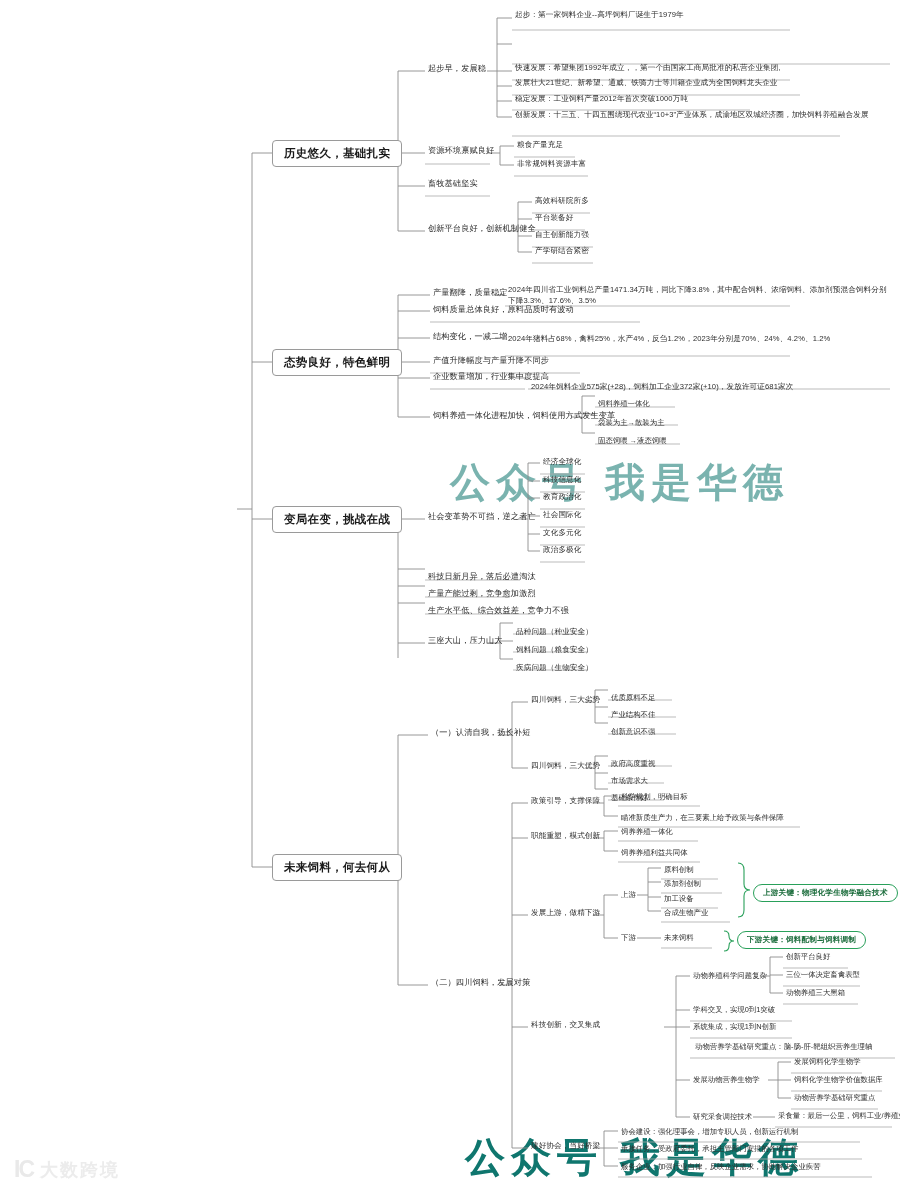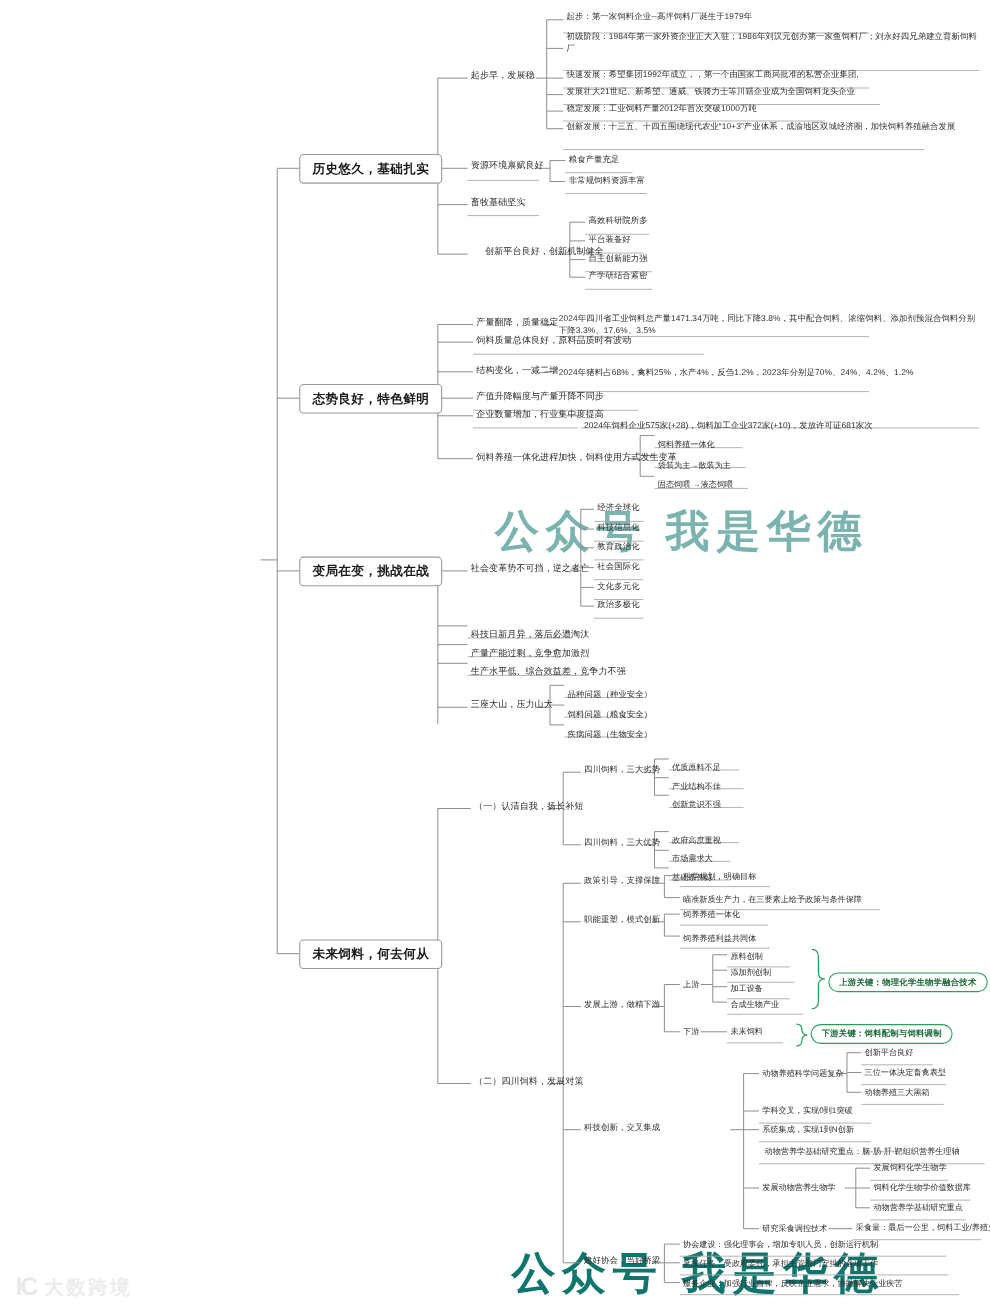--- a/index.html
+++ b/index.html
@@ -320,24 +320,23 @@
 
 
   <div class="node lv2" style="left:272px;top:140px;">历史悠久，基础扎实</div>
   <div class="node lv2" style="left:272px;top:349px;">态势良好，特色鲜明</div>
   <div class="node lv2" style="left:272px;top:506px;">变局在变，挑战在战</div>
   <div class="node lv2" style="left:272px;top:854px;">未来饲料，何去何从</div>
 
   <div class="node lv3" style="left:425px;top:62px;">起步早，发展稳</div>
   <div class="node lv3" style="left:425px;top:144px;">资源环境禀赋良好</div>
   <div class="node lv3" style="left:425px;top:177px;">畜牧基础坚实</div>
-  <div class="node lv3" style="left:425px;top:222px;margin-left:13px;">创新平台良好，创新机制健全</div>
+  <div class="node lv3" style="left:425px;top:222px;">创新平台良好，创新机制健全</div>
 
   <div class="node lv4" style="left:512px;top:9px;">起步：第一家饲料企业--高坪饲料厂诞生于1979年</div>
-  <div class="node lv4 wrap" style="left:512px;top:26px;width:380px;">初级阶段：1984年第一家外资企业正大入驻；1986年刘汉元创办第一家鱼饲料厂；刘永好四兄弟建立育新饲料厂</div>
   <div class="node lv4" style="left:512px;top:62px;">快速发展：希望集团1992年成立，，第一个由国家工商局批准的私营企业集团,</div>
   <div class="node lv4" style="left:512px;top:77px;">发展壮大21世纪、新希望、通威、铁骑力士等川籍企业成为全国饲料龙头企业</div>
   <div class="node lv4" style="left:512px;top:93px;">稳定发展：工业饲料产量2012年首次突破1000万吨</div>
   <div class="node lv4 wrap" style="left:512px;top:108px;width:380px;">创新发展：十三五、十四五围绕现代农业“10+3”产业体系，成渝地区双城经济圈，加快饲料养殖融合发展</div>
 
   <div class="node lv4" style="left:514px;top:139px;">粮食产量充足</div>
   <div class="node lv4" style="left:514px;top:158px;">非常规饲料资源丰富</div>
 
   <div class="node lv4" style="left:532px;top:195px;">高效科研院所多</div>
   <div class="node lv4" style="left:532px;top:212px;">平台装备好</div>

